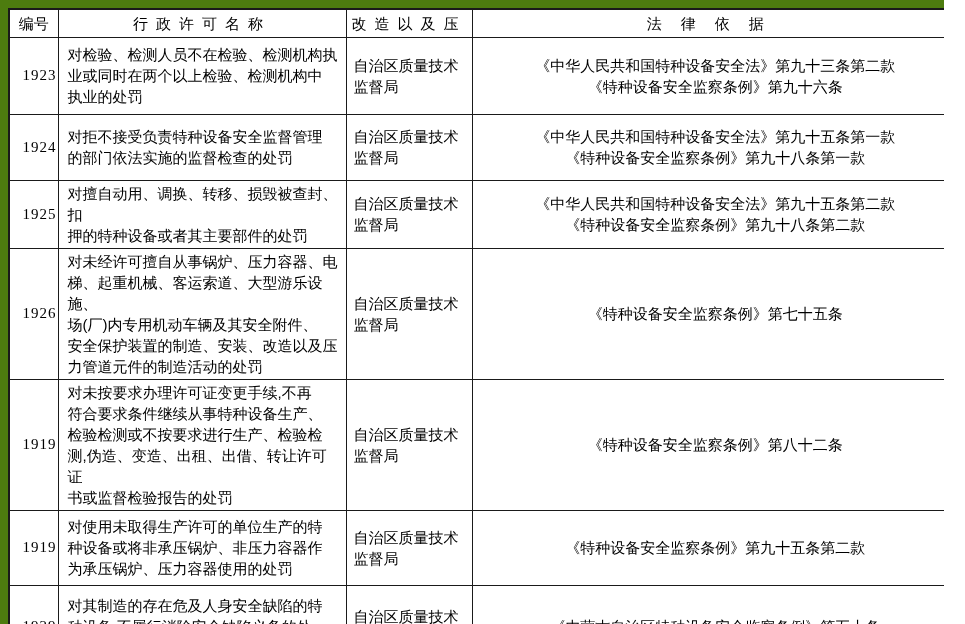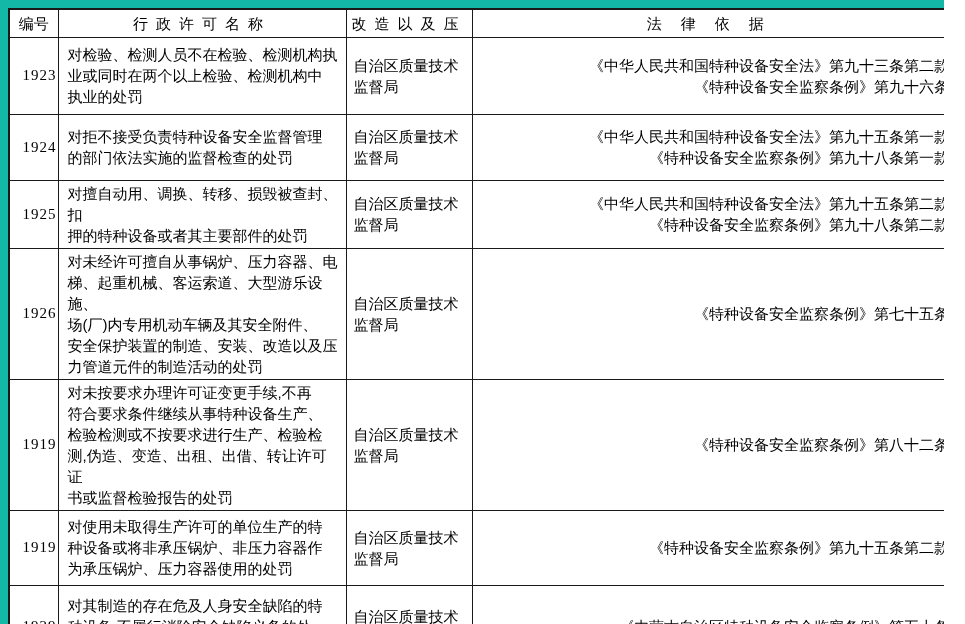--- a/index.html
+++ b/index.html
@@ -6,21 +6,21 @@
     margin: 0;
     padding: 0;
     background: #ffffff;
     font-family: "Liberation Sans", sans-serif;
     color: #000000;
   }
   .page {
     position: relative;
     width: 944px;
     height: 624px;
-    background: #14b8a6;
+    background: #4d7c0f;
     overflow: hidden;
   }
   table.permit-table {
     position: absolute;
     left: 8px;
     top: 8px;
     width: 949px;
     border-collapse: collapse;
     table-layout: fixed;
     background: #ffffff;
@@ -55,21 +55,21 @@
     text-align: left;
     padding: 2px 4px 2px 9px;
     white-space: pre-line;
   }
   td.c-agency {
     text-align: left;
     padding: 2px 4px 2px 7px;
     white-space: pre-line;
   }
   td.c-legal {
-    text-align: right;
+    text-align: center;
     padding: 2px 8px 2px 9px;
     white-space: pre-line;
   }
   
   tr.r-h    { height: 28px; }
   tr.r-1923 { height: 77px; }
   tr.r-1924 { height: 66px; }
   tr.r-1925 { height: 67px; }
   tr.r-1926 { height: 110px; }
   tr.r-1927 { height: 103px; }

